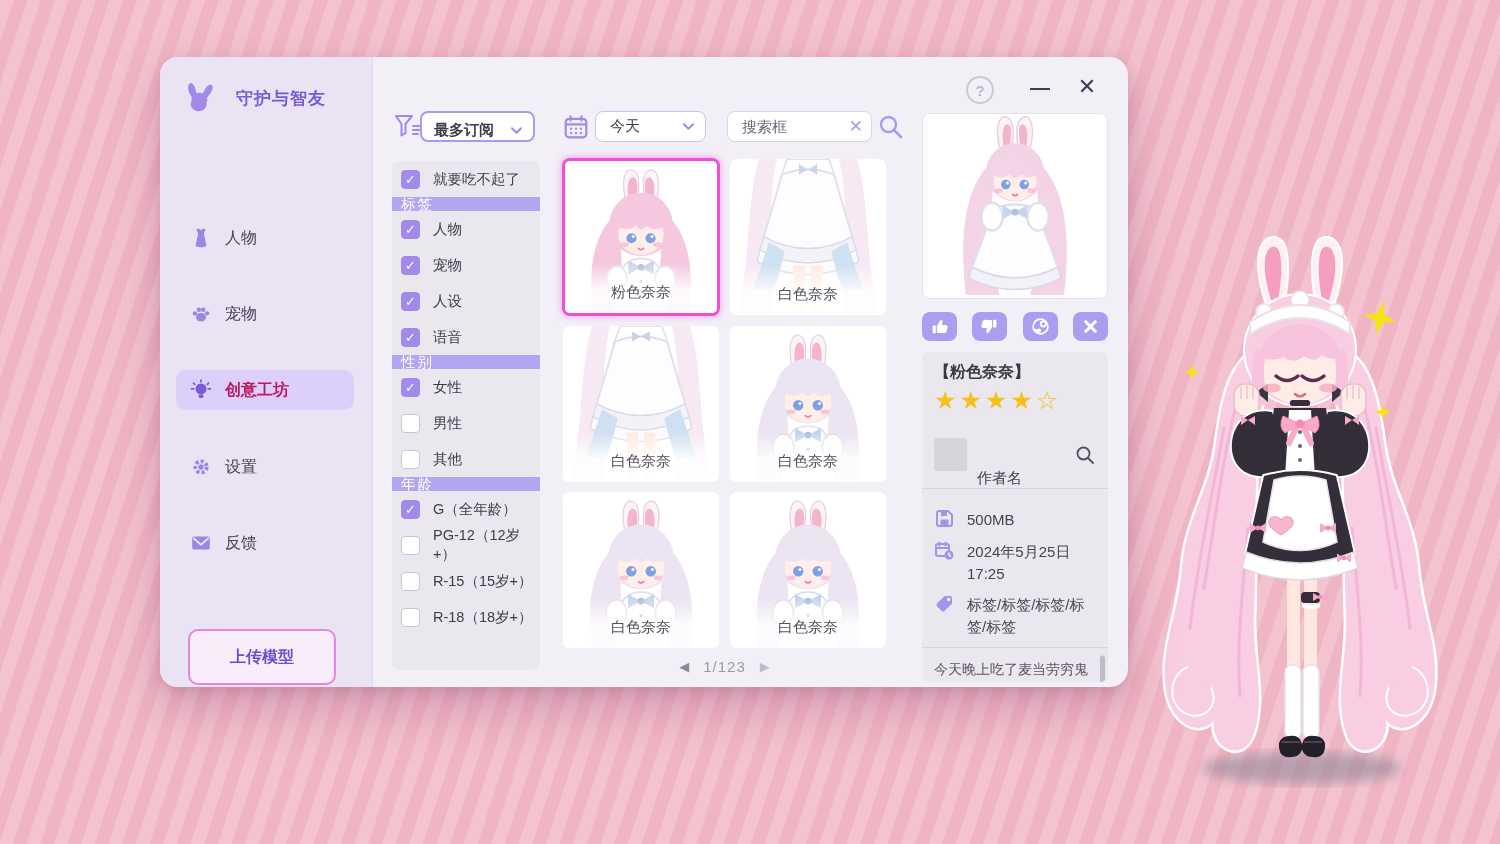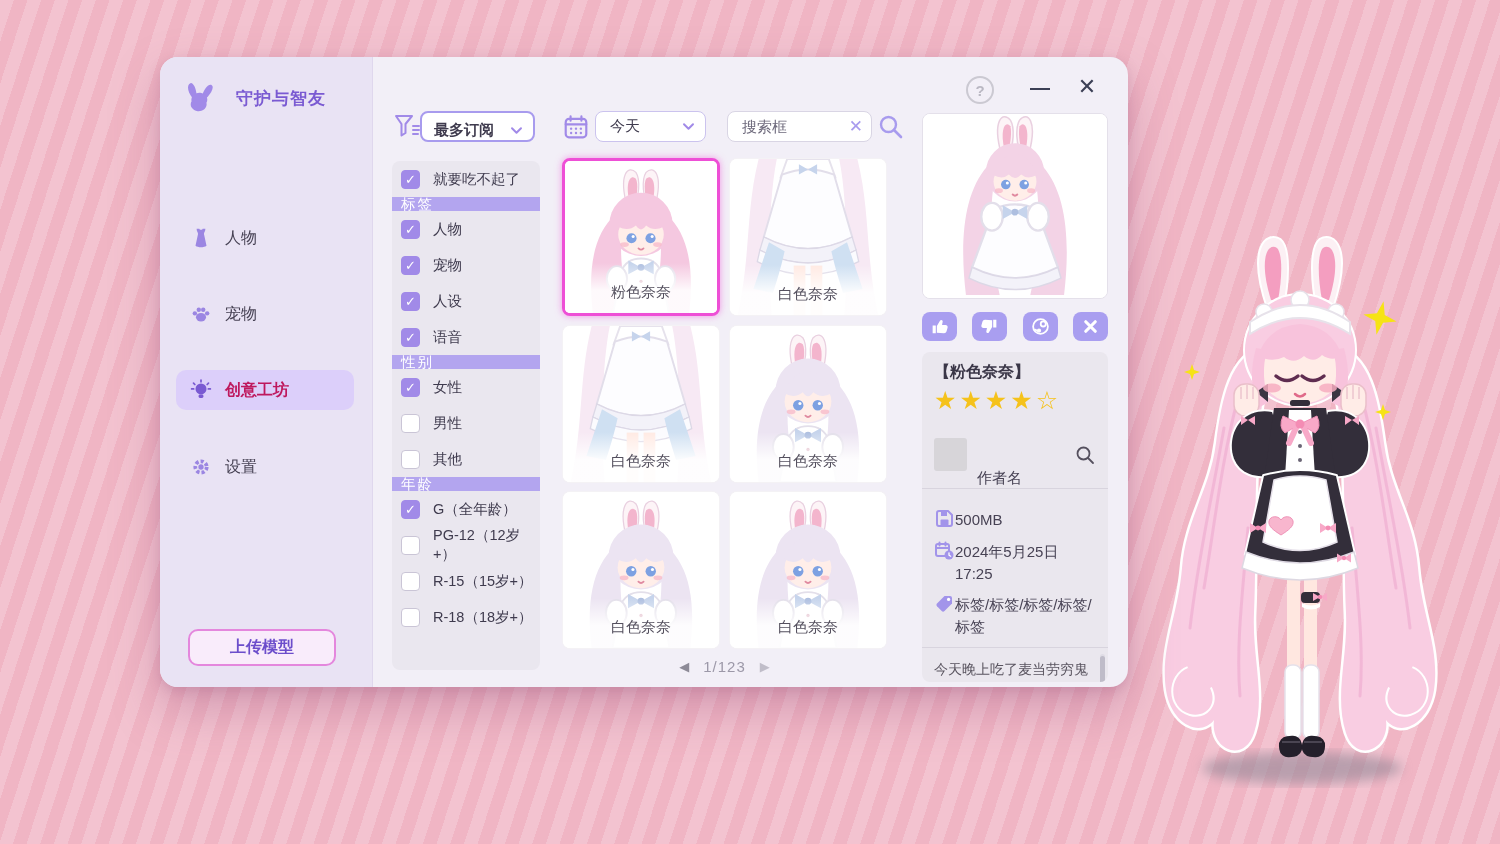--- a/index.html
+++ b/index.html
@@ -19,21 +19,21 @@
   .logo{position:absolute;left:22px;top:24px;display:flex;align-items:center;gap:20px;}
   .logo svg{width:34px;height:34px;}
   .logo-text{font-size:17px;font-weight:700;color:#7a5ad2;letter-spacing:1px;}
   .nav-item{position:absolute;left:16px;width:178px;height:40px;border-radius:10px;
     display:flex;align-items:center;gap:13px;padding-left:14px;box-sizing:border-box;
     font-size:16px;color:#474254;cursor:pointer;}
   .nav-item .nav-ico{width:22px;height:22px;color:#9b86e2;display:flex;}
   .nav-item.on{background:#dccffa;}
   .nav-item.on .nav-ico{color:#7a5ad2;}
   .nav-item.on span.lbl{color:#be185d;font-weight:700;}
-  .upload-btn{position:absolute;left:28px;top:572px;width:148px;height:37px;border-radius:10px;
+  .upload-btn{position:absolute;left:28px;top:572px;width:148px;height:56px;border-radius:10px;
     border:2px solid #e487dd;background:#f9ecfb;color:#6c4ecb;font-size:16px;font-weight:700;
     display:flex;align-items:center;justify-content:center;cursor:pointer;
     font-family:"Liberation Sans","DejaVu Sans",sans-serif;}
   
   .help-btn{position:absolute;left:806px;top:19px;width:24px;height:24px;border-radius:50%;
     border:2px solid #cbc9d2;color:#b9b7c2;font-size:15px;font-weight:700;
     display:flex;align-items:center;justify-content:center;cursor:pointer;}
   .min-btn{position:absolute;left:866px;top:16px;width:28px;height:28px;color:#3b3f55;
     font-size:20px;font-weight:700;display:flex;align-items:center;justify-content:center;cursor:pointer;}
   .close-btn{position:absolute;left:913px;top:16px;width:28px;height:28px;color:#3b3f55;
@@ -94,21 +94,21 @@
   .info-card{position:absolute;left:762px;top:295px;width:186px;height:330px;background:#eae7ee;
     border-radius:8px;box-sizing:border-box;overflow:hidden;}
   .sec{padding:10px 12px 0;border-bottom:1px solid #d8d4de;}
   .sec:last-child{border-bottom:none;}
   .d-title{font-size:16px;font-weight:700;color:#3a3647;margin-bottom:5px;}
   .stars{font-size:25px;line-height:1;color:#f5c21b;letter-spacing:3px;margin-bottom:8px;}
   .author-row{display:flex;align-items:center;gap:10px;}
   .avatar{width:33px;height:33px;background:#d7d5d9;border-radius:3px;flex:0 0 auto;}
   .author-name{flex:1;font-size:15px;color:#474254;margin-top:48px;}
   .author-mag{width:22px;height:22px;cursor:pointer;}
-  .meta-row{display:flex;align-items:flex-start;margin:9px 0;}
+  .meta-row{display:flex;align-items:flex-start;gap:12px;margin:9px 0;}
   .meta-row .m-ico{width:21px;height:21px;flex:0 0 auto;}
   .meta-row .m-txt{font-size:15px;color:#474254;line-height:1.45;padding-top:1px;}
   .desc-sec{position:relative;padding:10px 20px 10px 12px;}
   .desc-text{font-size:14px;color:#59545f;line-height:1.6;}
   .scroll-track{position:absolute;right:3px;top:6px;bottom:6px;width:5px;background:#dfdce5;border-radius:3px;}
   .scroll-thumb{position:absolute;right:3px;top:8px;width:5px;height:34px;background:#bfbcc9;border-radius:3px;cursor:pointer;}
   
   .chara{position:absolute;left:1152px;top:228px;width:300px;height:580px;}
   .hidden-defs{position:absolute;width:0;height:0;overflow:hidden;}
 </style>
@@ -346,20 +346,29 @@
     <div class="nav-item" style="top:390px">
       <span class="nav-ico">
         <svg viewBox="0 0 20 20">
             <circle cx="10" cy="10" r="5.2" fill="none" stroke="currentColor" stroke-width="3.4" stroke-dasharray="2.8 1.9"></circle>
             <circle cx="10" cy="10" r="2.4" fill="currentColor"></circle>
           </svg>
       </span>
       <span class="lbl">设置</span>
     </div>
 
+    <div class="nav-item" style="top:466px">
+      <span class="nav-ico">
+        <svg viewBox="0 0 20 20">
+            <rect x="2" y="4" width="16" height="12" rx="2" fill="currentColor"></rect>
+            <path d="M3,5.5 l7,6 7,-6" stroke="#e9e3f4" stroke-width="1.7" fill="none"></path>
+          </svg>
+      </span>
+      <span class="lbl">反馈</span>
+    </div>
 
     <button class="upload-btn">上传模型</button>
   </aside>
 
   <div class="help-btn">?</div>
   <div class="min-btn">—</div>
   <div class="close-btn">✕</div>
 
   <svg class="funnel" viewBox="0 0 27 28">
     <path d="M2,3 h16 l-6.5,8 v9 l-4,2.5 v-11.5 z" fill="none" stroke="#a18ae8" stroke-width="2" stroke-linejoin="round"></path>

